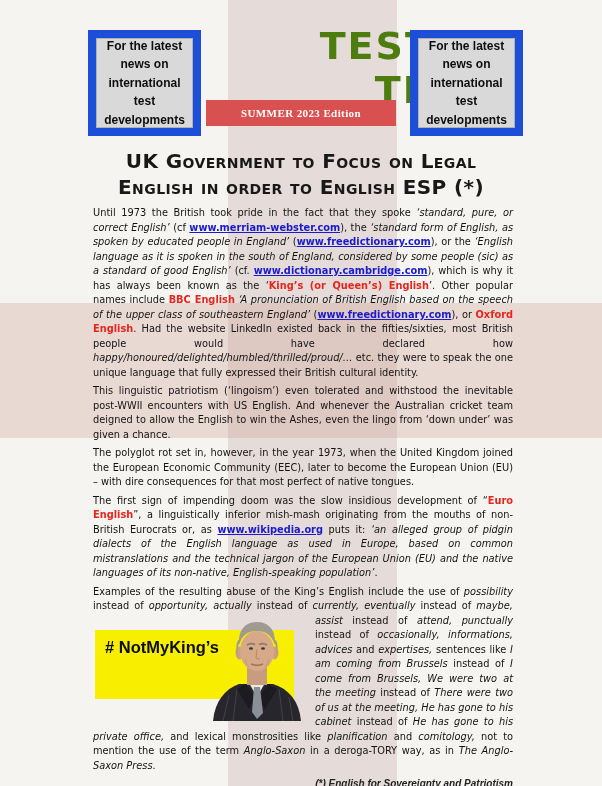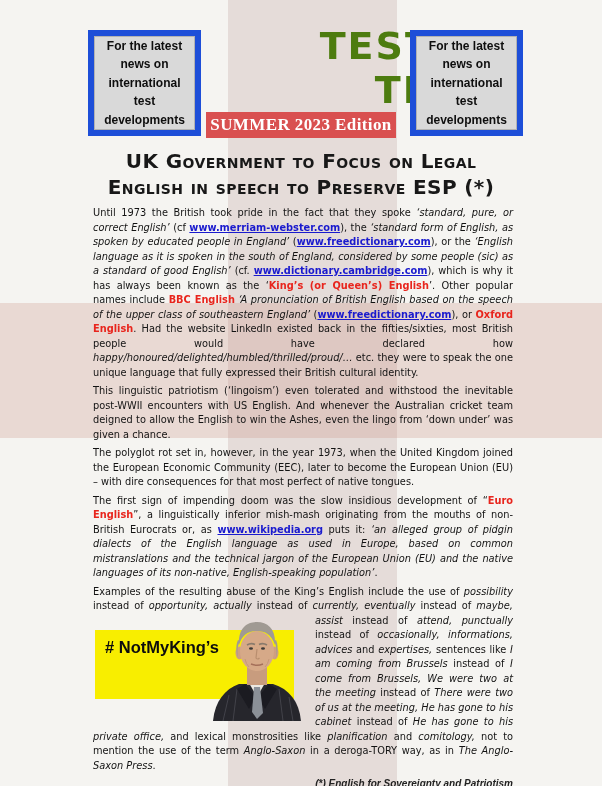--- a/index.html
+++ b/index.html
@@ -6,34 +6,34 @@
   .page{position:relative;width:602px;height:786px;margin:0 auto;overflow:hidden;
         background:var(--paper,#f5f4f1);font-family:"DejaVu Sans",sans-serif;}
   
   .band-v{position:absolute;left:228px;top:0;width:169px;height:786px;
           background:var(--flag-band-vertical,rgba(186,152,149,.26));z-index:0;}
   .band-h{position:absolute;left:0;top:303px;width:602px;height:135px;
           background:var(--flag-band-horizontal,rgba(204,156,144,.30));z-index:0;}
   .layer{position:relative;z-index:1;}
   
   .news-box{position:absolute;top:30px;width:113px;height:106px;box-sizing:border-box;
-            background:var(--box-gray,#d9d9d9);border:6px solid #1d4ed8;
+            background:var(--box-gray,#d9d9d9);border:8px solid #1d4ed8;
             box-shadow:inset 0 0 0 1px rgba(0,0,0,.18);
             display:flex;flex-direction:column;justify-content:center;text-align:center;
             font-family:"Liberation Sans",sans-serif;font-weight:bold;font-size:12px;
             line-height:18.5px;color:#0e0e0e;}
   .news-box.left{left:88px;}
   .news-box.right{left:410px;}
   .title-line{position:absolute;left:0;width:516px;text-align:right;font-weight:bold;
               color:#4d7c0f;font-size:38px;line-height:40px;letter-spacing:2px;}
   .title-line.l1{top:26px;}
   .title-line.l2{top:70px;}
-  .banner{position:absolute;left:206px;top:112px;width:190px;height:26px;
+  .banner{position:absolute;left:206px;top:100px;width:190px;height:26px;
           background:var(--banner-bg,#d95050);color:#fff;
-          font-family:"Liberation Serif",serif;font-weight:bold;font-size:17px;
+          font-family:"Liberation Serif",serif;font-weight:bold;font-size:11px;
           display:flex;align-items:center;justify-content:center;letter-spacing:.4px;}
   
   .headline{position:absolute;left:40px;top:148px;width:522px;text-align:center;
             font-variant:small-caps;font-weight:bold;font-size:20px;line-height:26px;
             color:#181818;letter-spacing:.4px;}
   
   .article{position:absolute;left:85px;top:206px;width:428px;text-align:justify;
            font-size:9.8px;line-height:14.5px;color:#131313;}
   .article p{margin:0 0 4px 8px;}
   .seg.it{font-style:italic;}
@@ -74,21 +74,21 @@
     <div class="news-box right">
       <div>For the latest</div>
       <div>news on</div>
       <div>international</div>
       <div>test</div>
       <div>developments</div>
     </div>
 
     <div class="headline">
       <div>UK Government to Focus on Legal</div>
-      <div>English in speech to Preserve ESP (*)</div>
+      <div>English in order to English ESP (*)</div>
     </div>
 
     <div class="article">
       <p><span class="seg">Until 1973 the British took pride in the fact that they spoke </span><span class="seg it">‘standard, pure, or correct English’</span><span class="seg"> (cf </span><a class="seg link">www.merriam-webster.com</a><span class="seg">), the </span><span class="seg it">‘standard form of English, as spoken by educated people in England’</span><span class="seg"> (</span><a class="seg link">www.freedictionary.com</a><span class="seg">), or the </span><span class="seg it">‘English language as it is spoken in the south of England, considered by some people (sic) as a standard of good English’</span><span class="seg"> (cf. </span><a class="seg link">www.dictionary.cambridge.com</a><span class="seg">), which is why it has always been known as the ‘</span><span class="seg red">King’s (or Queen’s) English</span><span class="seg">’. Other popular names include </span><span class="seg red">BBC English</span><span class="seg"> </span><span class="seg it">‘A pronunciation of British English based on the speech of the upper class of southeastern England’</span><span class="seg"> (</span><a class="seg link">www.freedictionary.com</a><span class="seg">), or </span><span class="seg red">Oxford English</span><span class="seg">. Had the website LinkedIn existed back in the fifties/sixties, most British people would have declared how </span><span class="seg it">happy/honoured/delighted/humbled/thrilled/proud/…</span><span class="seg"> etc. they were to speak the one unique language that fully expressed their British cultural identity.</span></p>
       <p><span class="seg">This linguistic patriotism (‘lingoism’) even tolerated and withstood the inevitable post-WWII encounters with US English. And whenever the Australian cricket team deigned to allow the English to win the Ashes, even the lingo from ‘down under’ was given a chance.</span></p>
       <p><span class="seg">The polyglot rot set in, however, in the year 1973, when the United Kingdom joined the European Economic Community (EEC), later to become the European Union (EU) – with dire consequences for that most perfect of native tongues.</span></p>
       <p><span class="seg">The first sign of impending doom was the slow insidious development of “</span><span class="seg red">Euro English</span><span class="seg">”, a linguistically inferior mish-mash originating from the mouths of non-British Eurocrats or, as </span><a class="seg link">www.wikipedia.org</a><span class="seg"> puts it: </span><span class="seg it">‘an alleged group of pidgin dialects of the English language as used in Europe, based on common mistranslations and the technical jargon of the European Union (EU) and the native languages of its non-native, English-speaking population’</span><span class="seg">.</span></p>
       <p>
         <span><span class="seg">Examples of the resulting abuse of the King’s English include the use of </span><span class="seg it">possibility</span><span class="seg"> instead of </span><span class="seg it">opportunity,</span><span class="seg"> </span><span class="seg it">actually</span><span class="seg"> instead of </span><span class="seg it">currently,</span><span class="seg"> </span><span class="seg it">eventually</span><span class="seg"> instead of </span><span class="seg it">maybe, </span></span><span class="float-wrap">
             <span class="badge">

